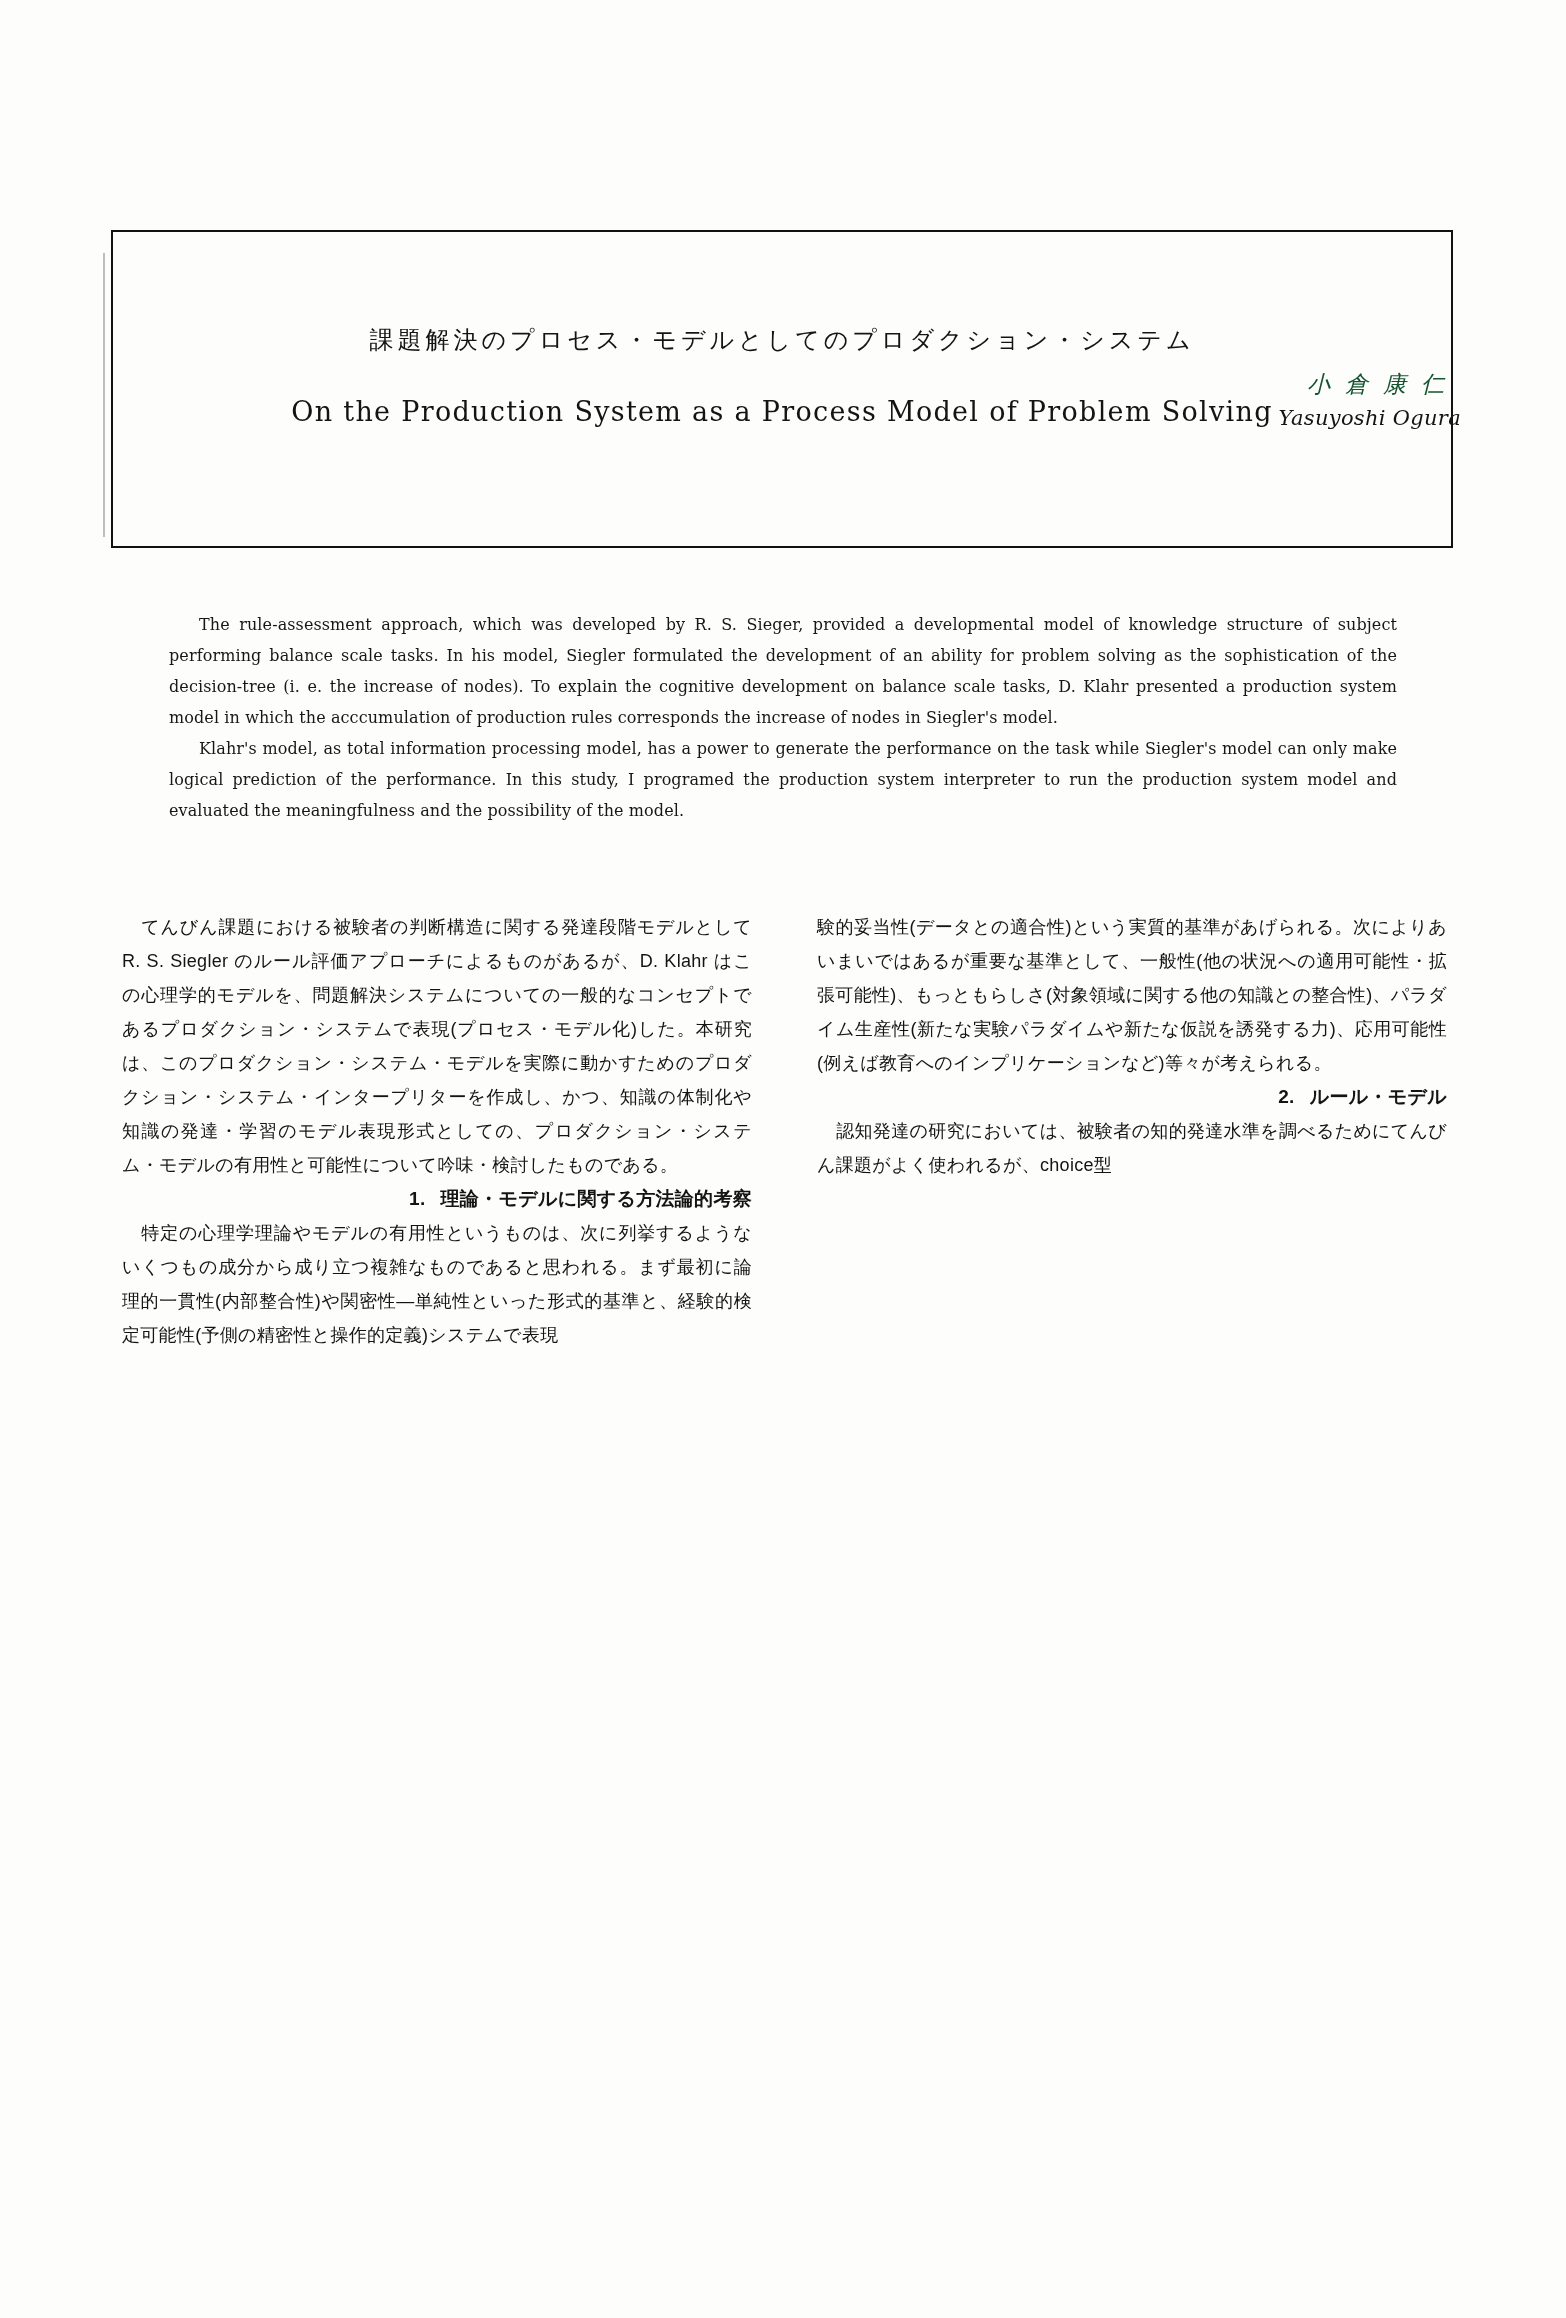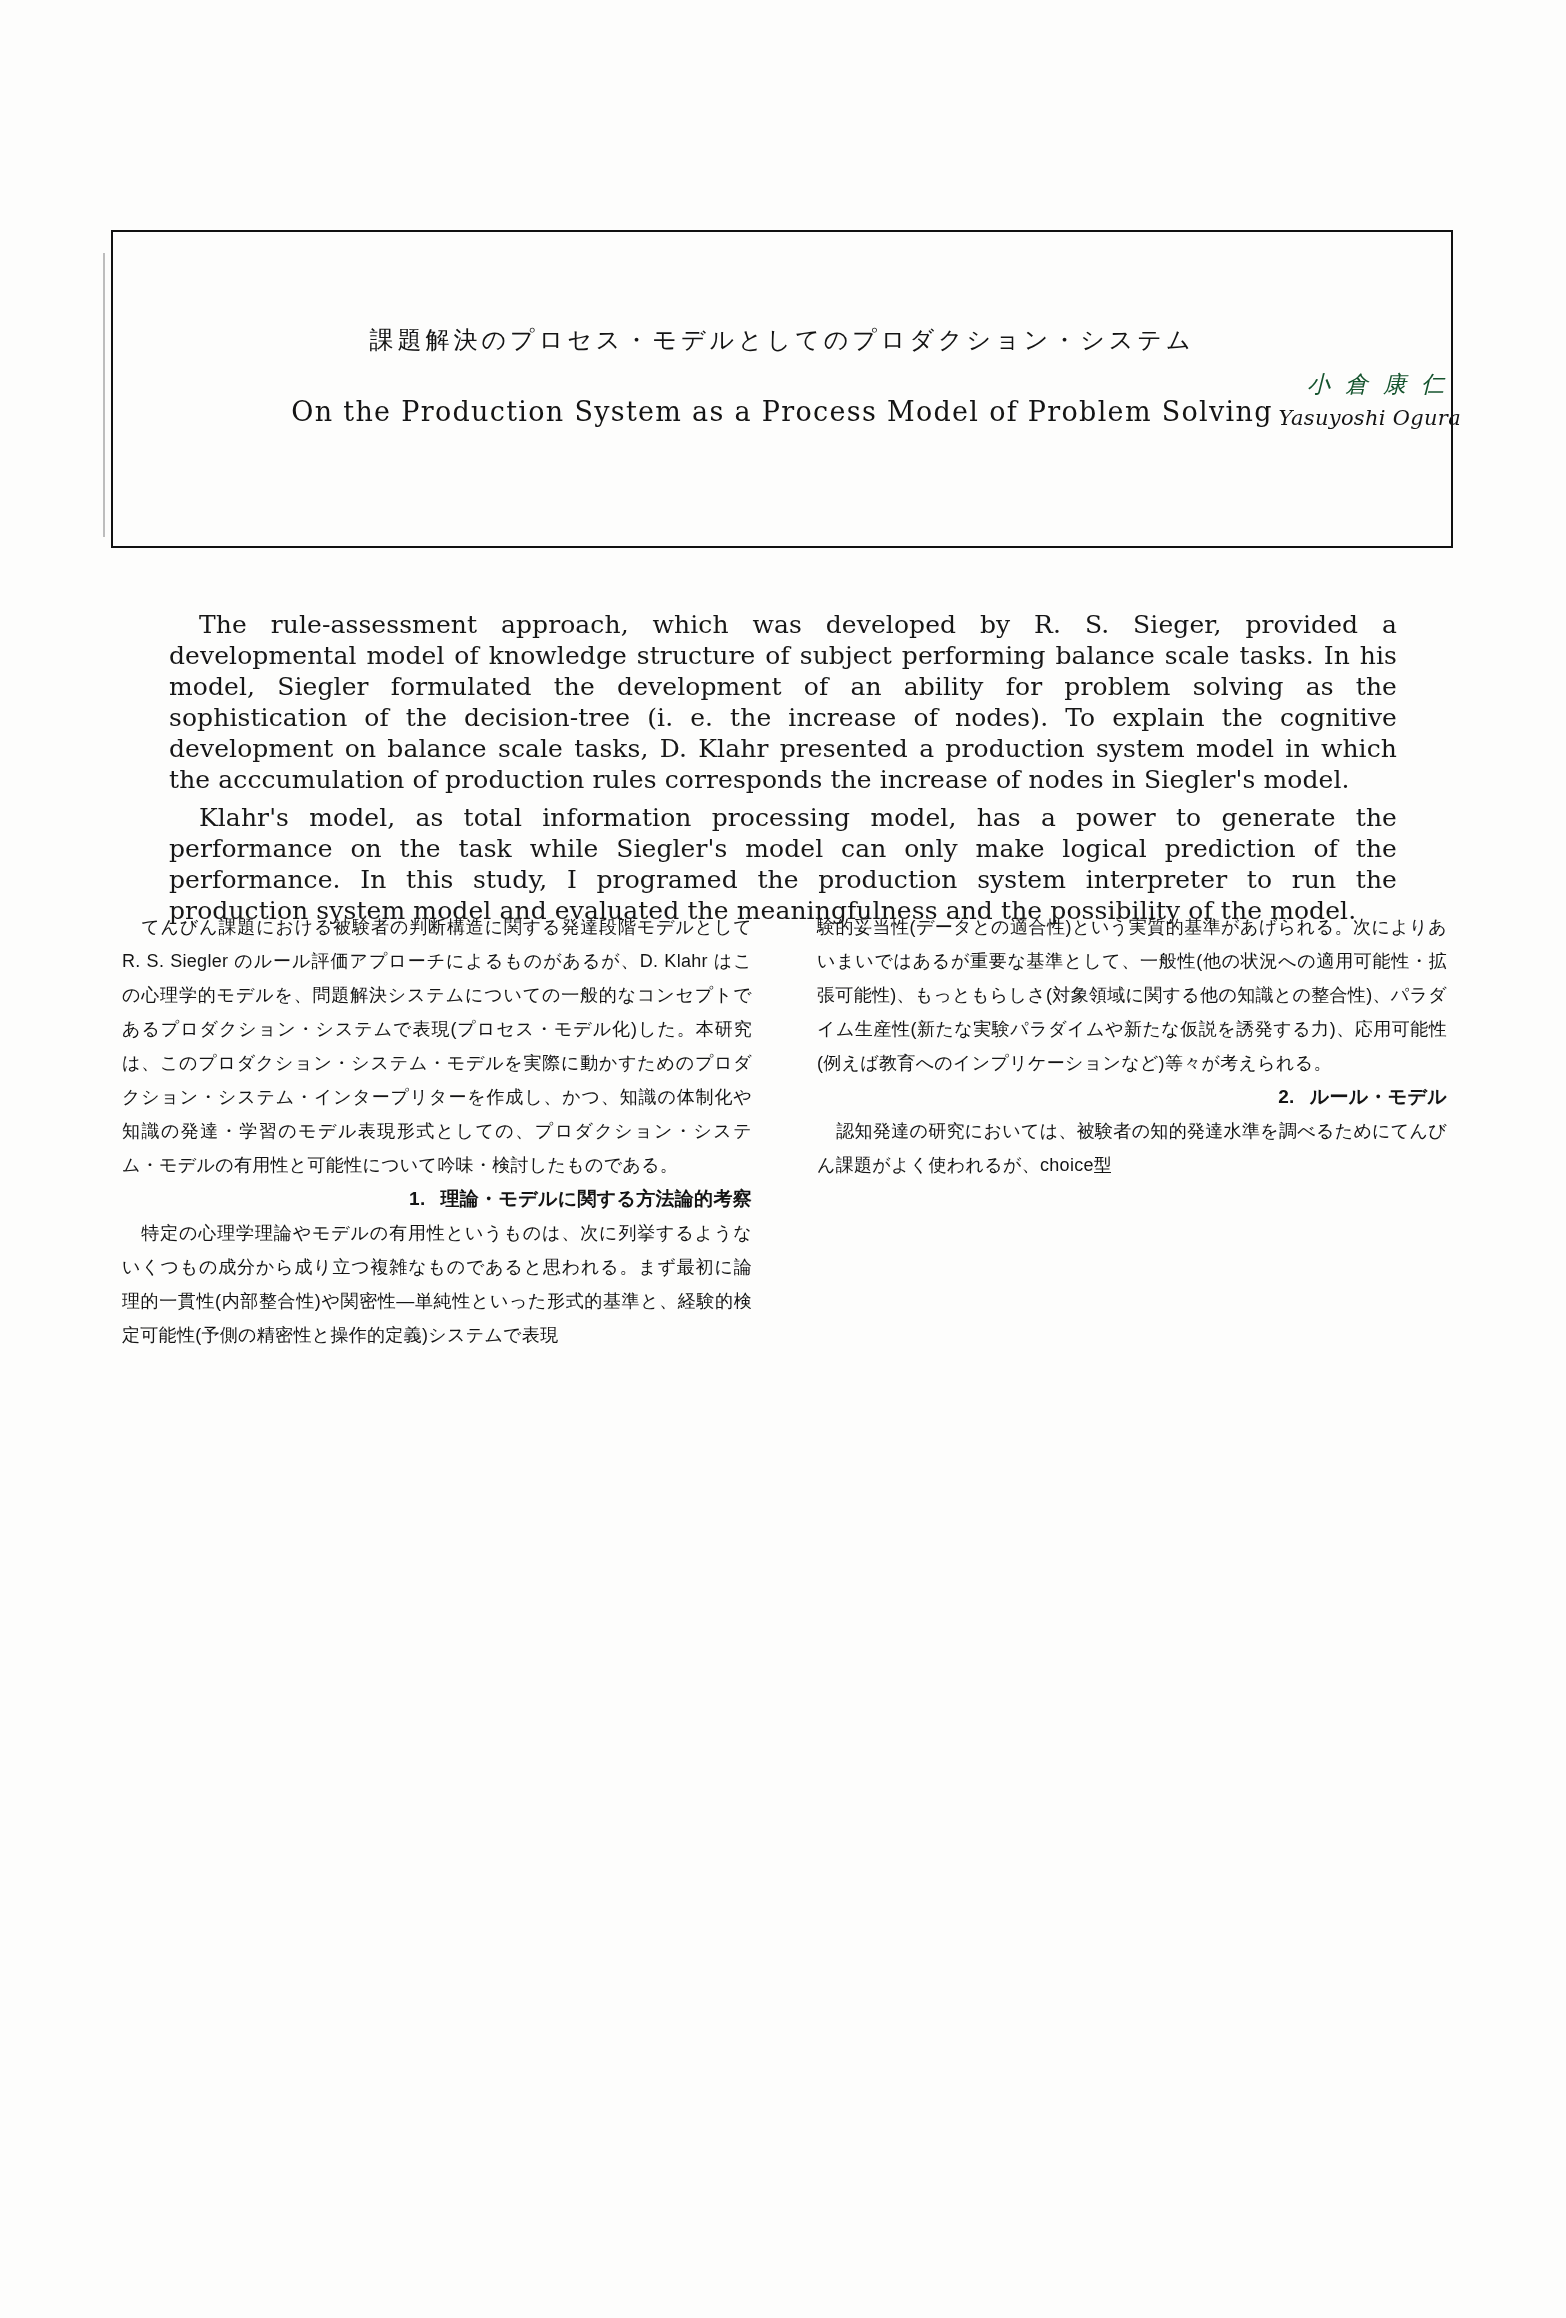--- a/index.html
+++ b/index.html
@@ -84,29 +84,29 @@
     color: #141414;
     font-family: "DejaVu Serif", serif;
   }
 
   
   .abstract {
     position: absolute;
     left: 169px;
     top: 609px;
     width: 1228px;
-    font-size: 25px;
+    font-size: 16px;
     line-height: 31px;
     text-align: justify;
     color: #171717;
     font-family: "DejaVu Serif", serif;
     letter-spacing: 0.1px;
   }
   .abstract p { margin: 0; text-indent: 30px; }
-  .abstract p + p { margin-top: 7px; }
+  .abstract p + p { margin-top: 0px; }
 
   
   .body-cols {
     position: absolute;
     left: 122px;
     top: 910px;
     width: 1325px;
     height: 739px;
   }
   .col {

